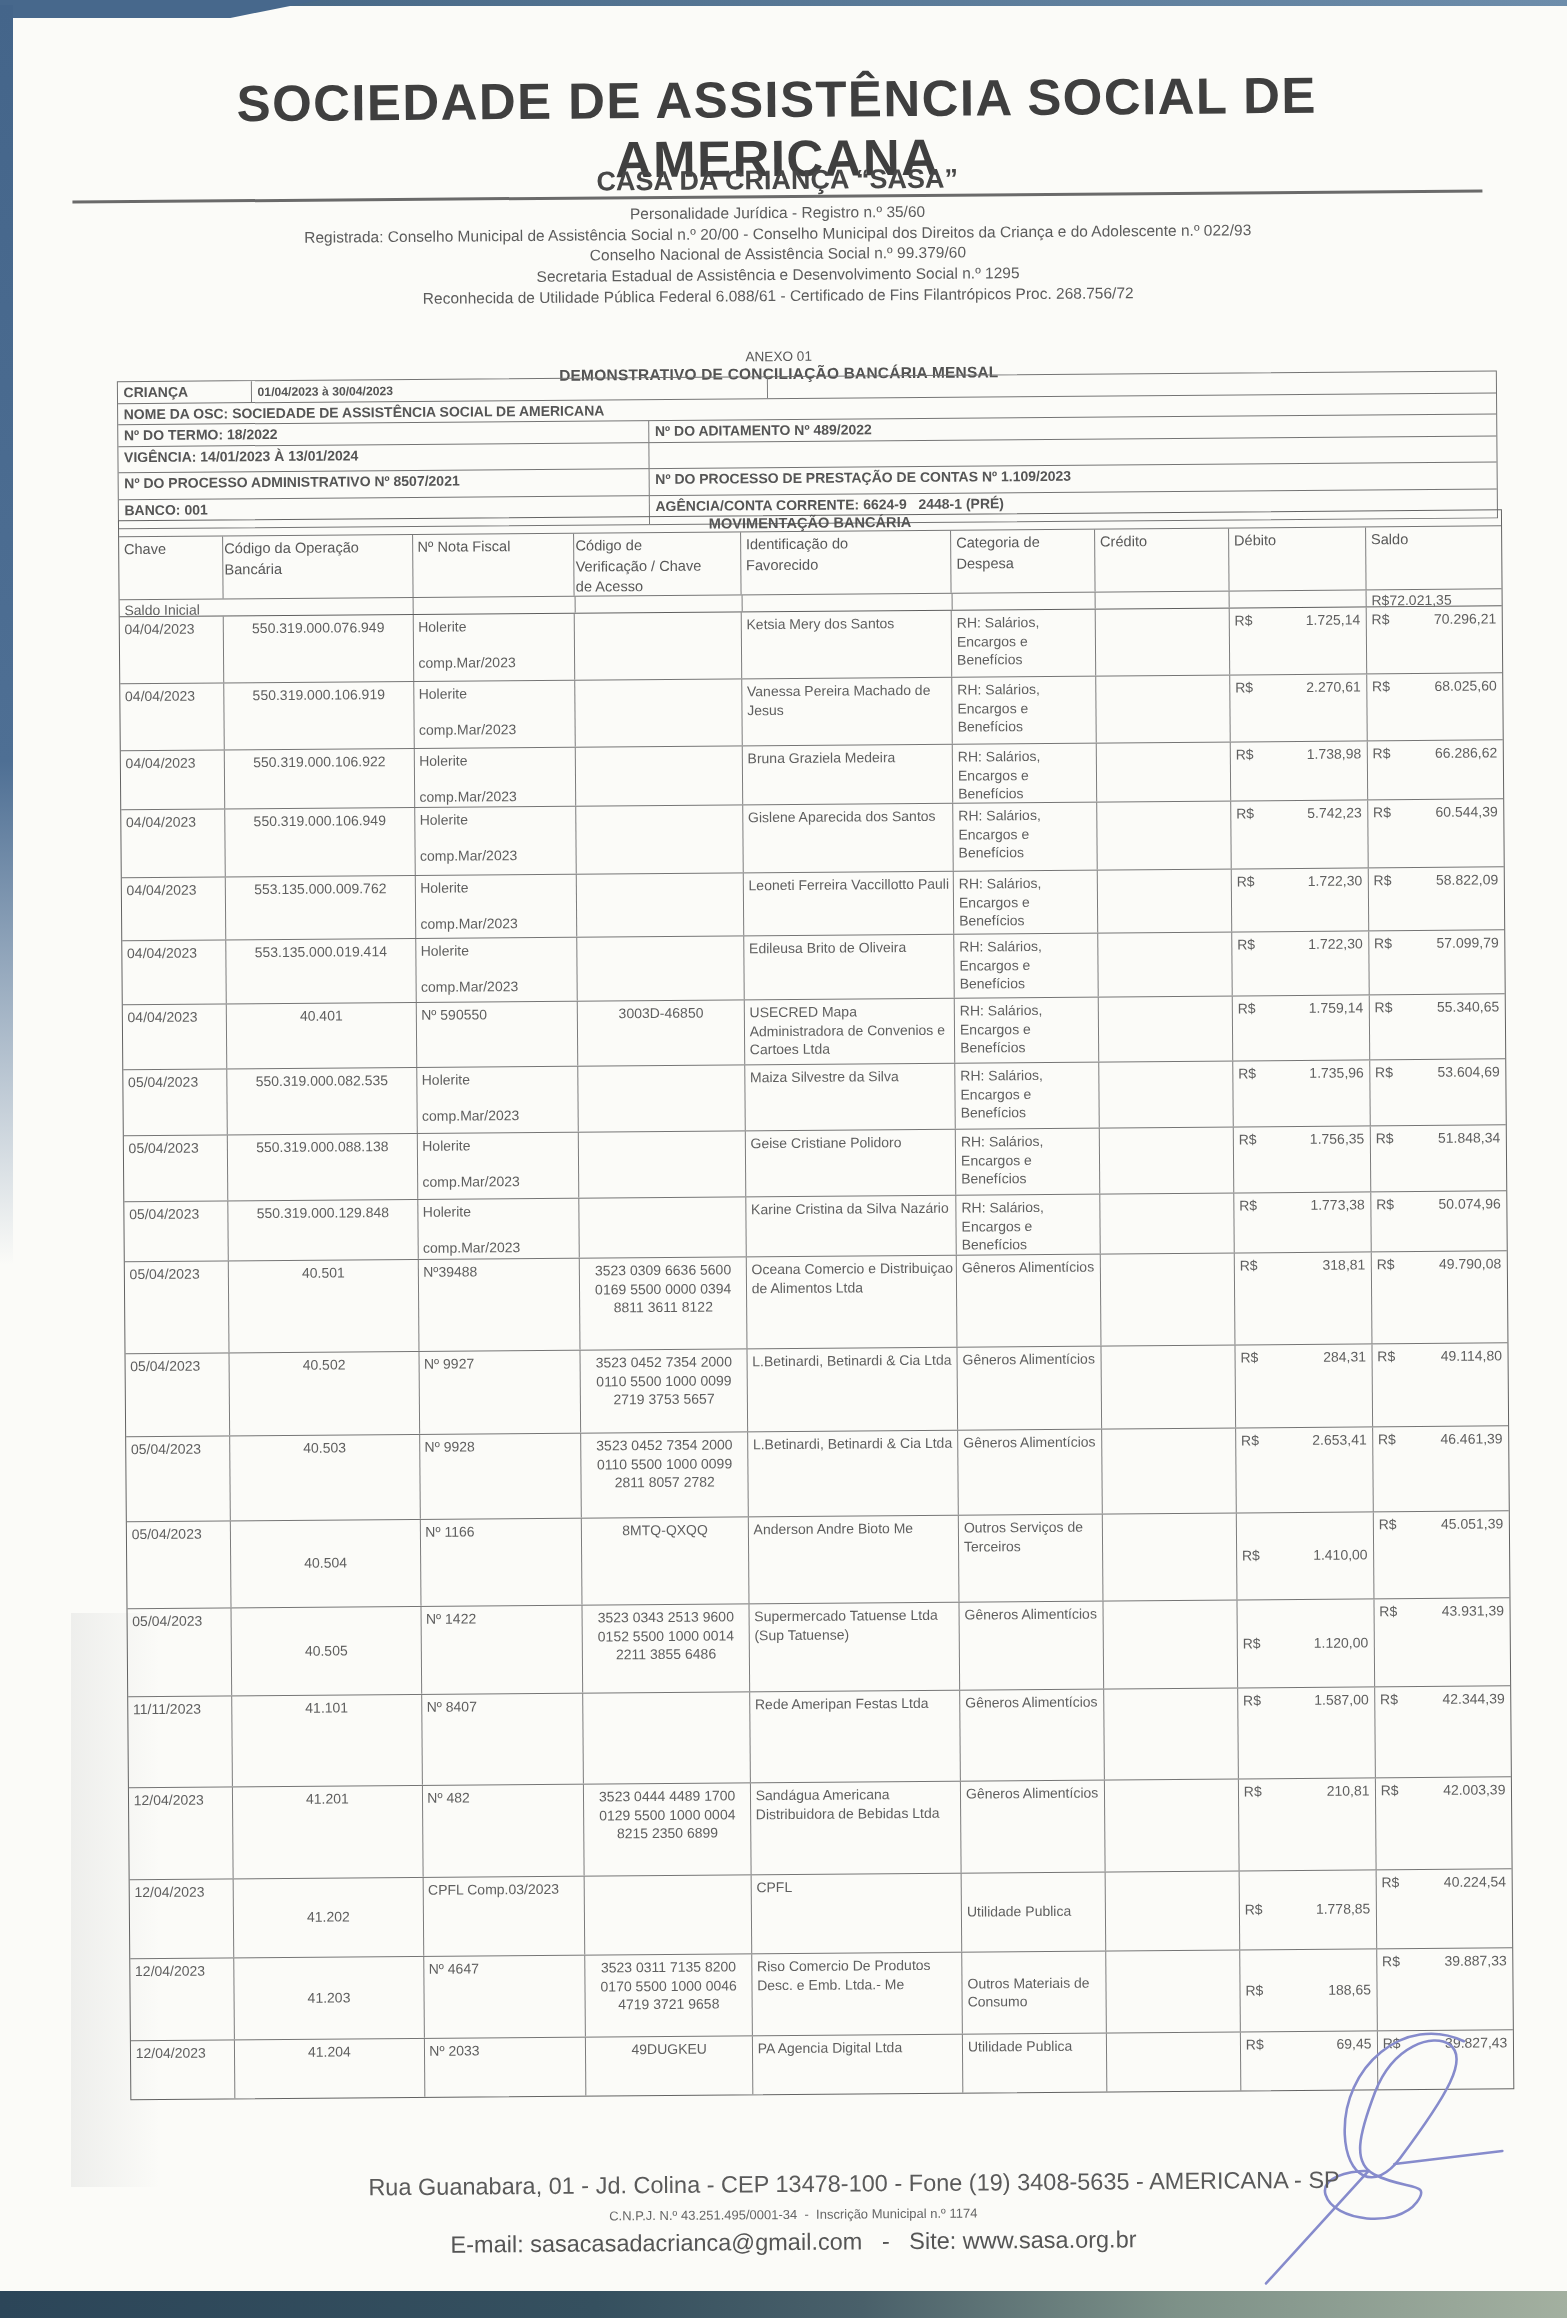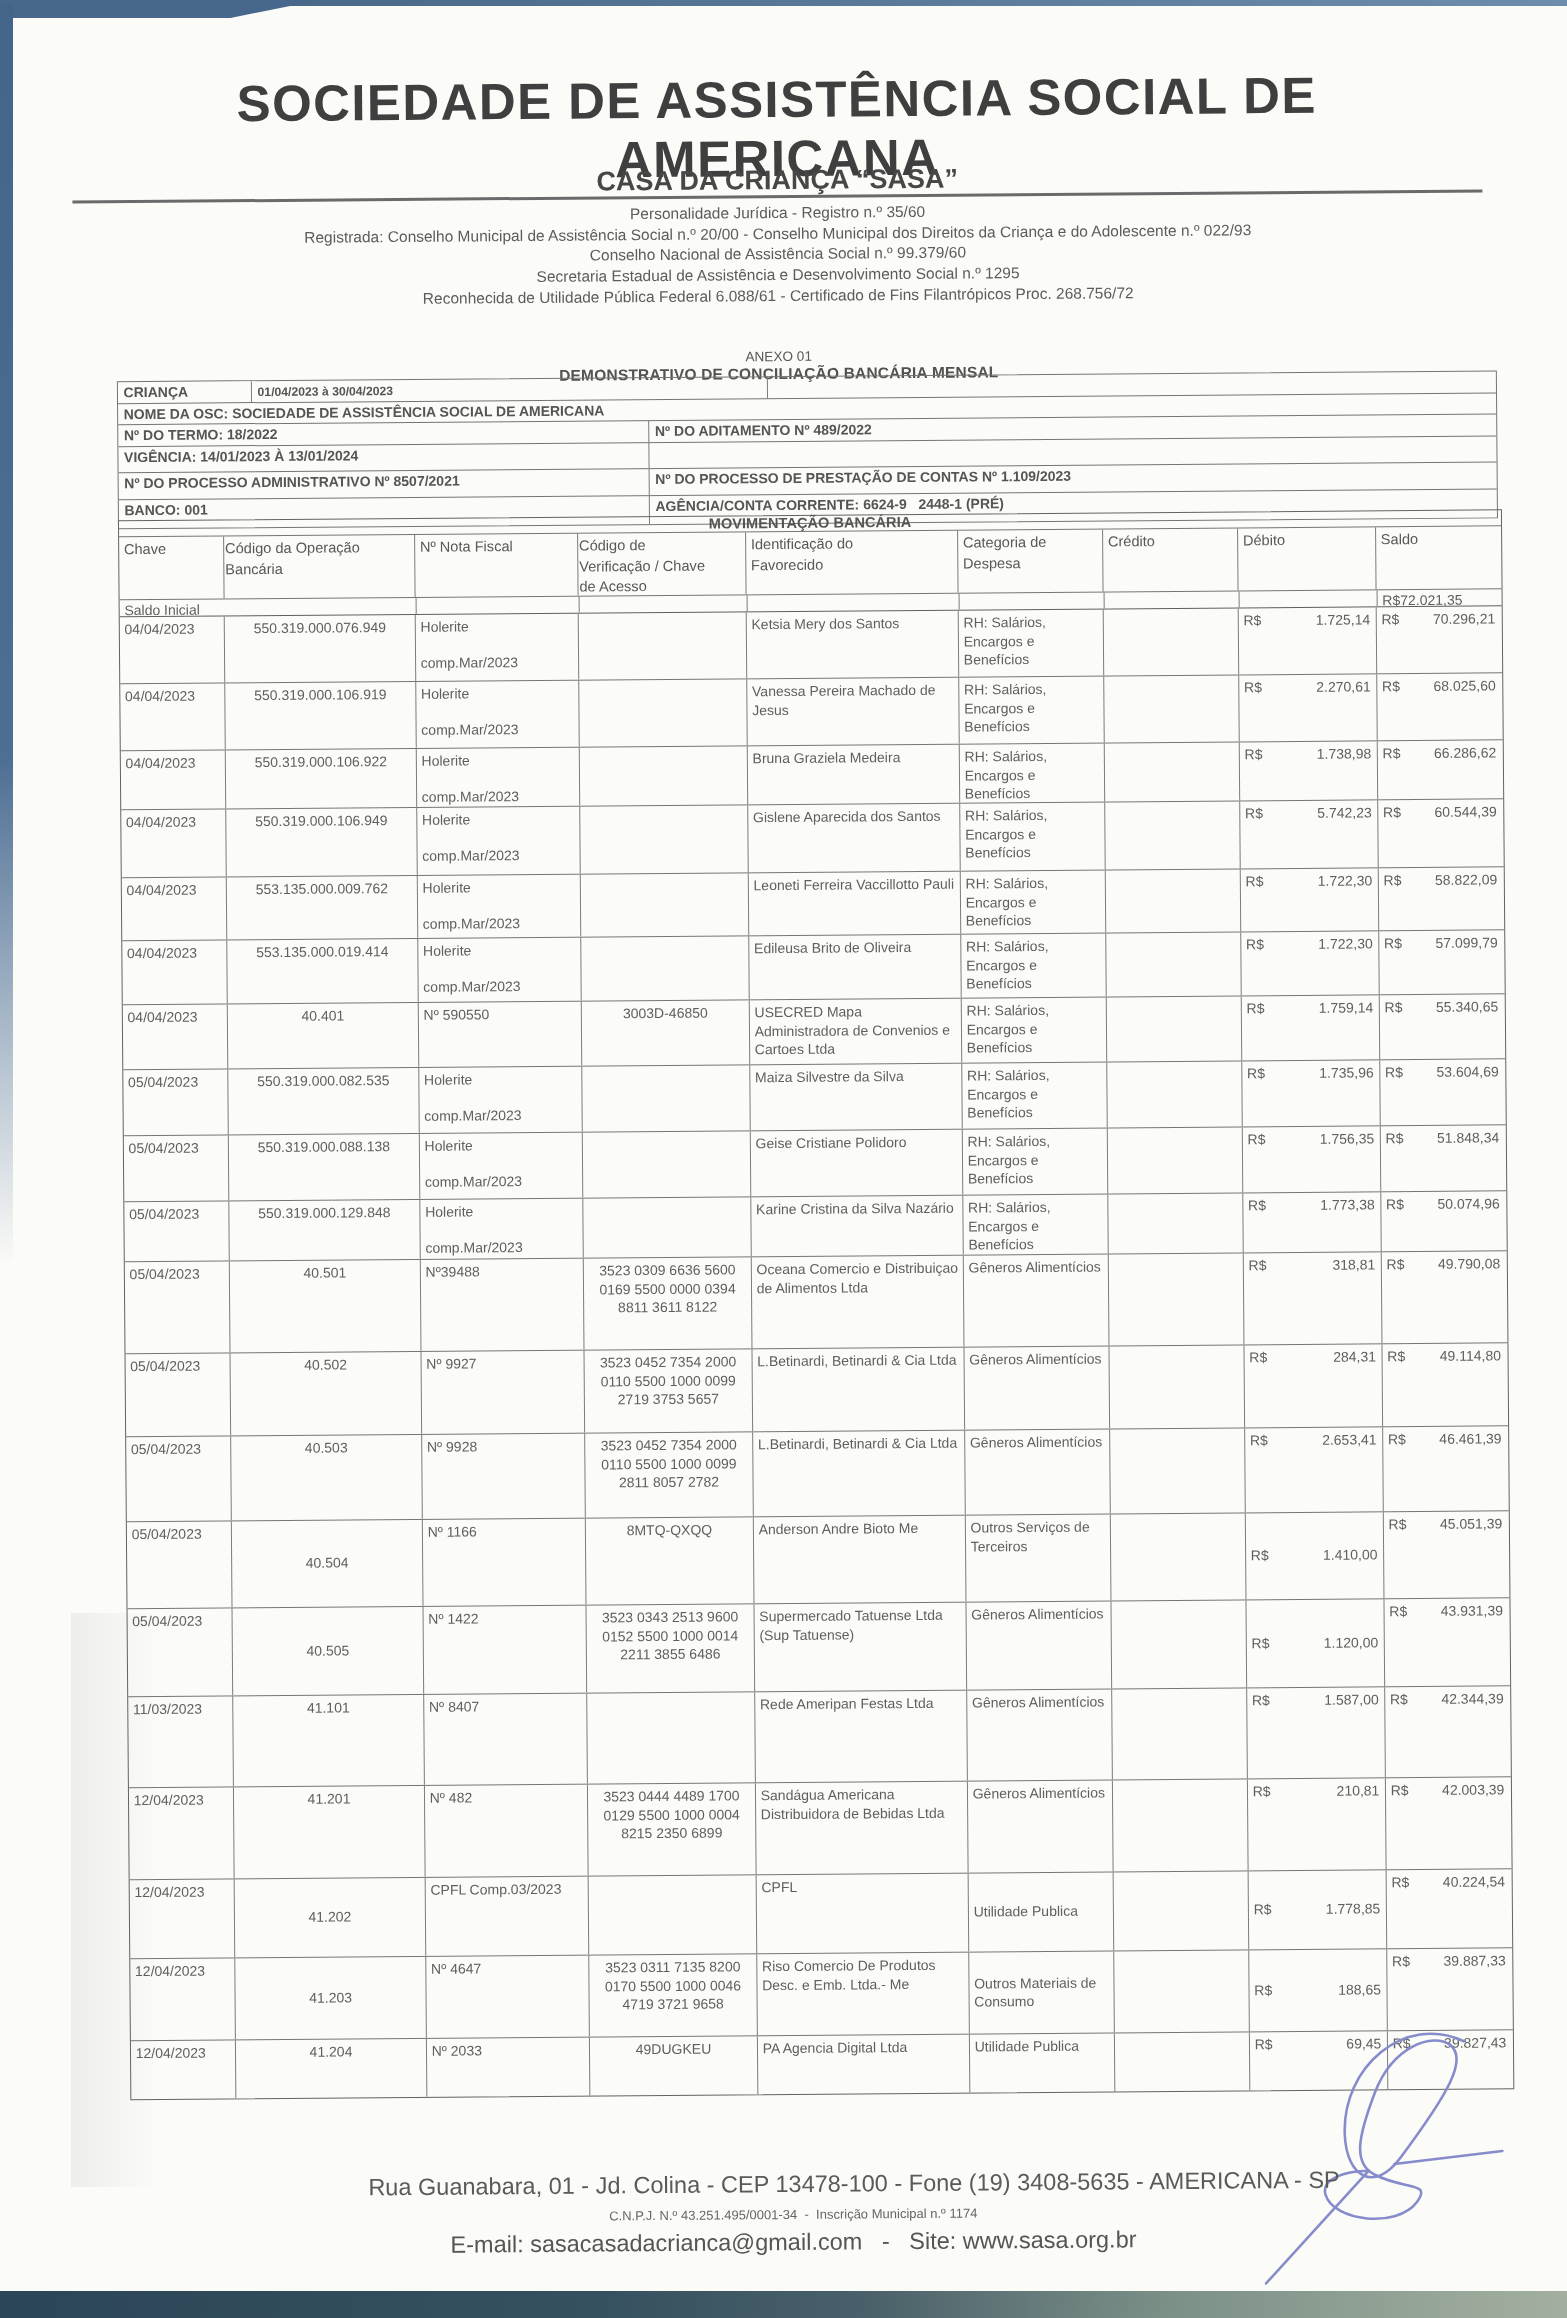--- a/index.html
+++ b/index.html
@@ -42,21 +42,21 @@
   .tcell{box-sizing:border-box;border-right:0.9px solid #7c7c7c;font-size:14px;line-height:18.3px;
          color:#5f5f5f;padding:3.8px 2.8px 0 4.7px;overflow:visible;}
   .c1{width:105px;}
   .c2{width:191px;text-align:center;padding-left:0.9px;padding-right:0.9px;}
   .c3{width:163px;white-space:pre-line;}
   .c4{width:168px;text-align:center;white-space:pre-line;padding-left:0.9px;padding-right:0.9px;}
   .c5{width:212px;}
   .c6{width:145px;}
   .c7{width:135px;}
   .c8{width:138px;}
-  .c9{width:124px;border-right:none;}
+  .c9{width:136px;border-right:none;}
   .money{display:flex;justify-content:space-between;align-items:flex-start;padding:3.8px 5.6px 0 4.7px;}
   .nota-line{min-height:18.3px;}
   .gap .nota-line + .nota-line{margin-top:17.4px;}
   .trow.low .c2{display:flex;align-items:center;justify-content:center;padding-top:0;}
   .trow.low .c8{align-items:center;padding-top:0;}
   .trow.midcat .c6{display:flex;align-items:center;padding-top:0;}
 
   
   #addr{top:2171px;font-size:23.5px;color:#5a5a5a;left:197px;width:1298px;}
   #cnpj{top:2207px;font-size:13px;color:#666;}
@@ -413,21 +413,21 @@
           <div class="tcell c8 money">
             <span>R$</span>
             <span>1.120,00</span>
           </div>
           <div class="tcell c9 money">
             <span>R$</span>
             <span>43.931,39</span>
           </div>
         </div>
         <div class="trow" style="height: 91px;">
-          <div class="tcell c1">11/03/2023</div>
+          <div class="tcell c1">11/11/2023</div>
           <div class="tcell c2">41.101</div>
           <div class="tcell c3"><div class="nota-line">Nº 8407</div></div>
           <div class="tcell c4"></div>
           <div class="tcell c5">Rede Ameripan Festas Ltda</div>
           <div class="tcell c6">Gêneros Alimentícios</div>
           <div class="tcell c7"></div>
           <div class="tcell c8 money">
             <span>R$</span>
             <span>1.587,00</span>
           </div>

